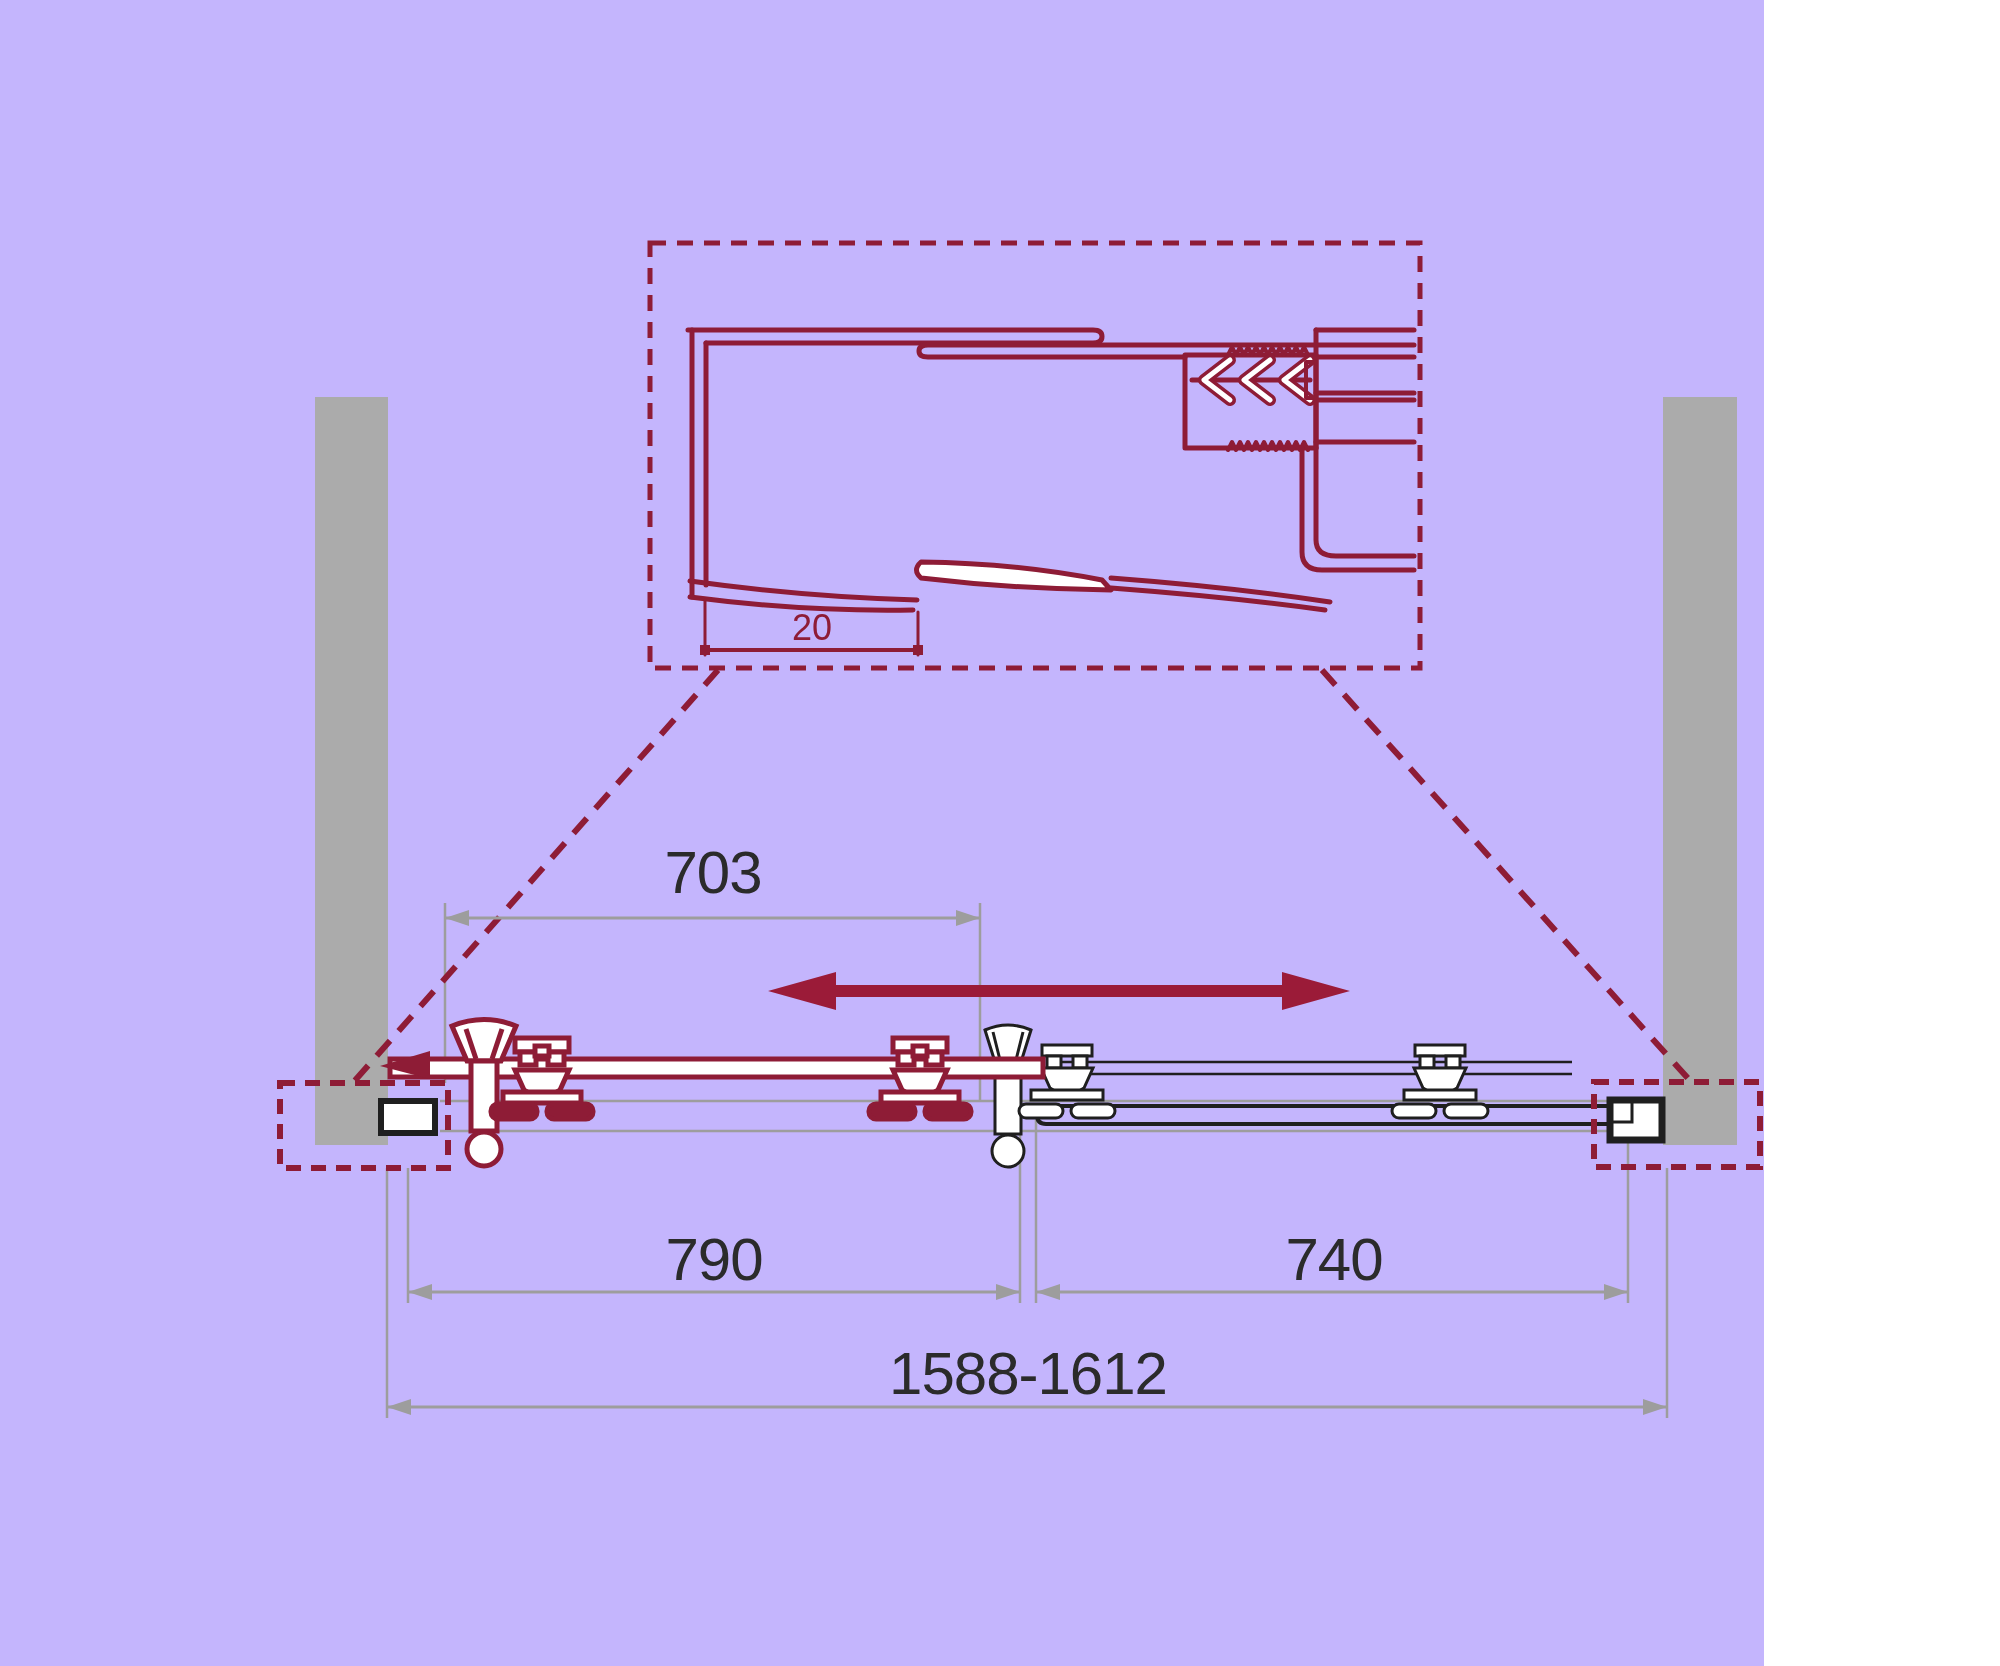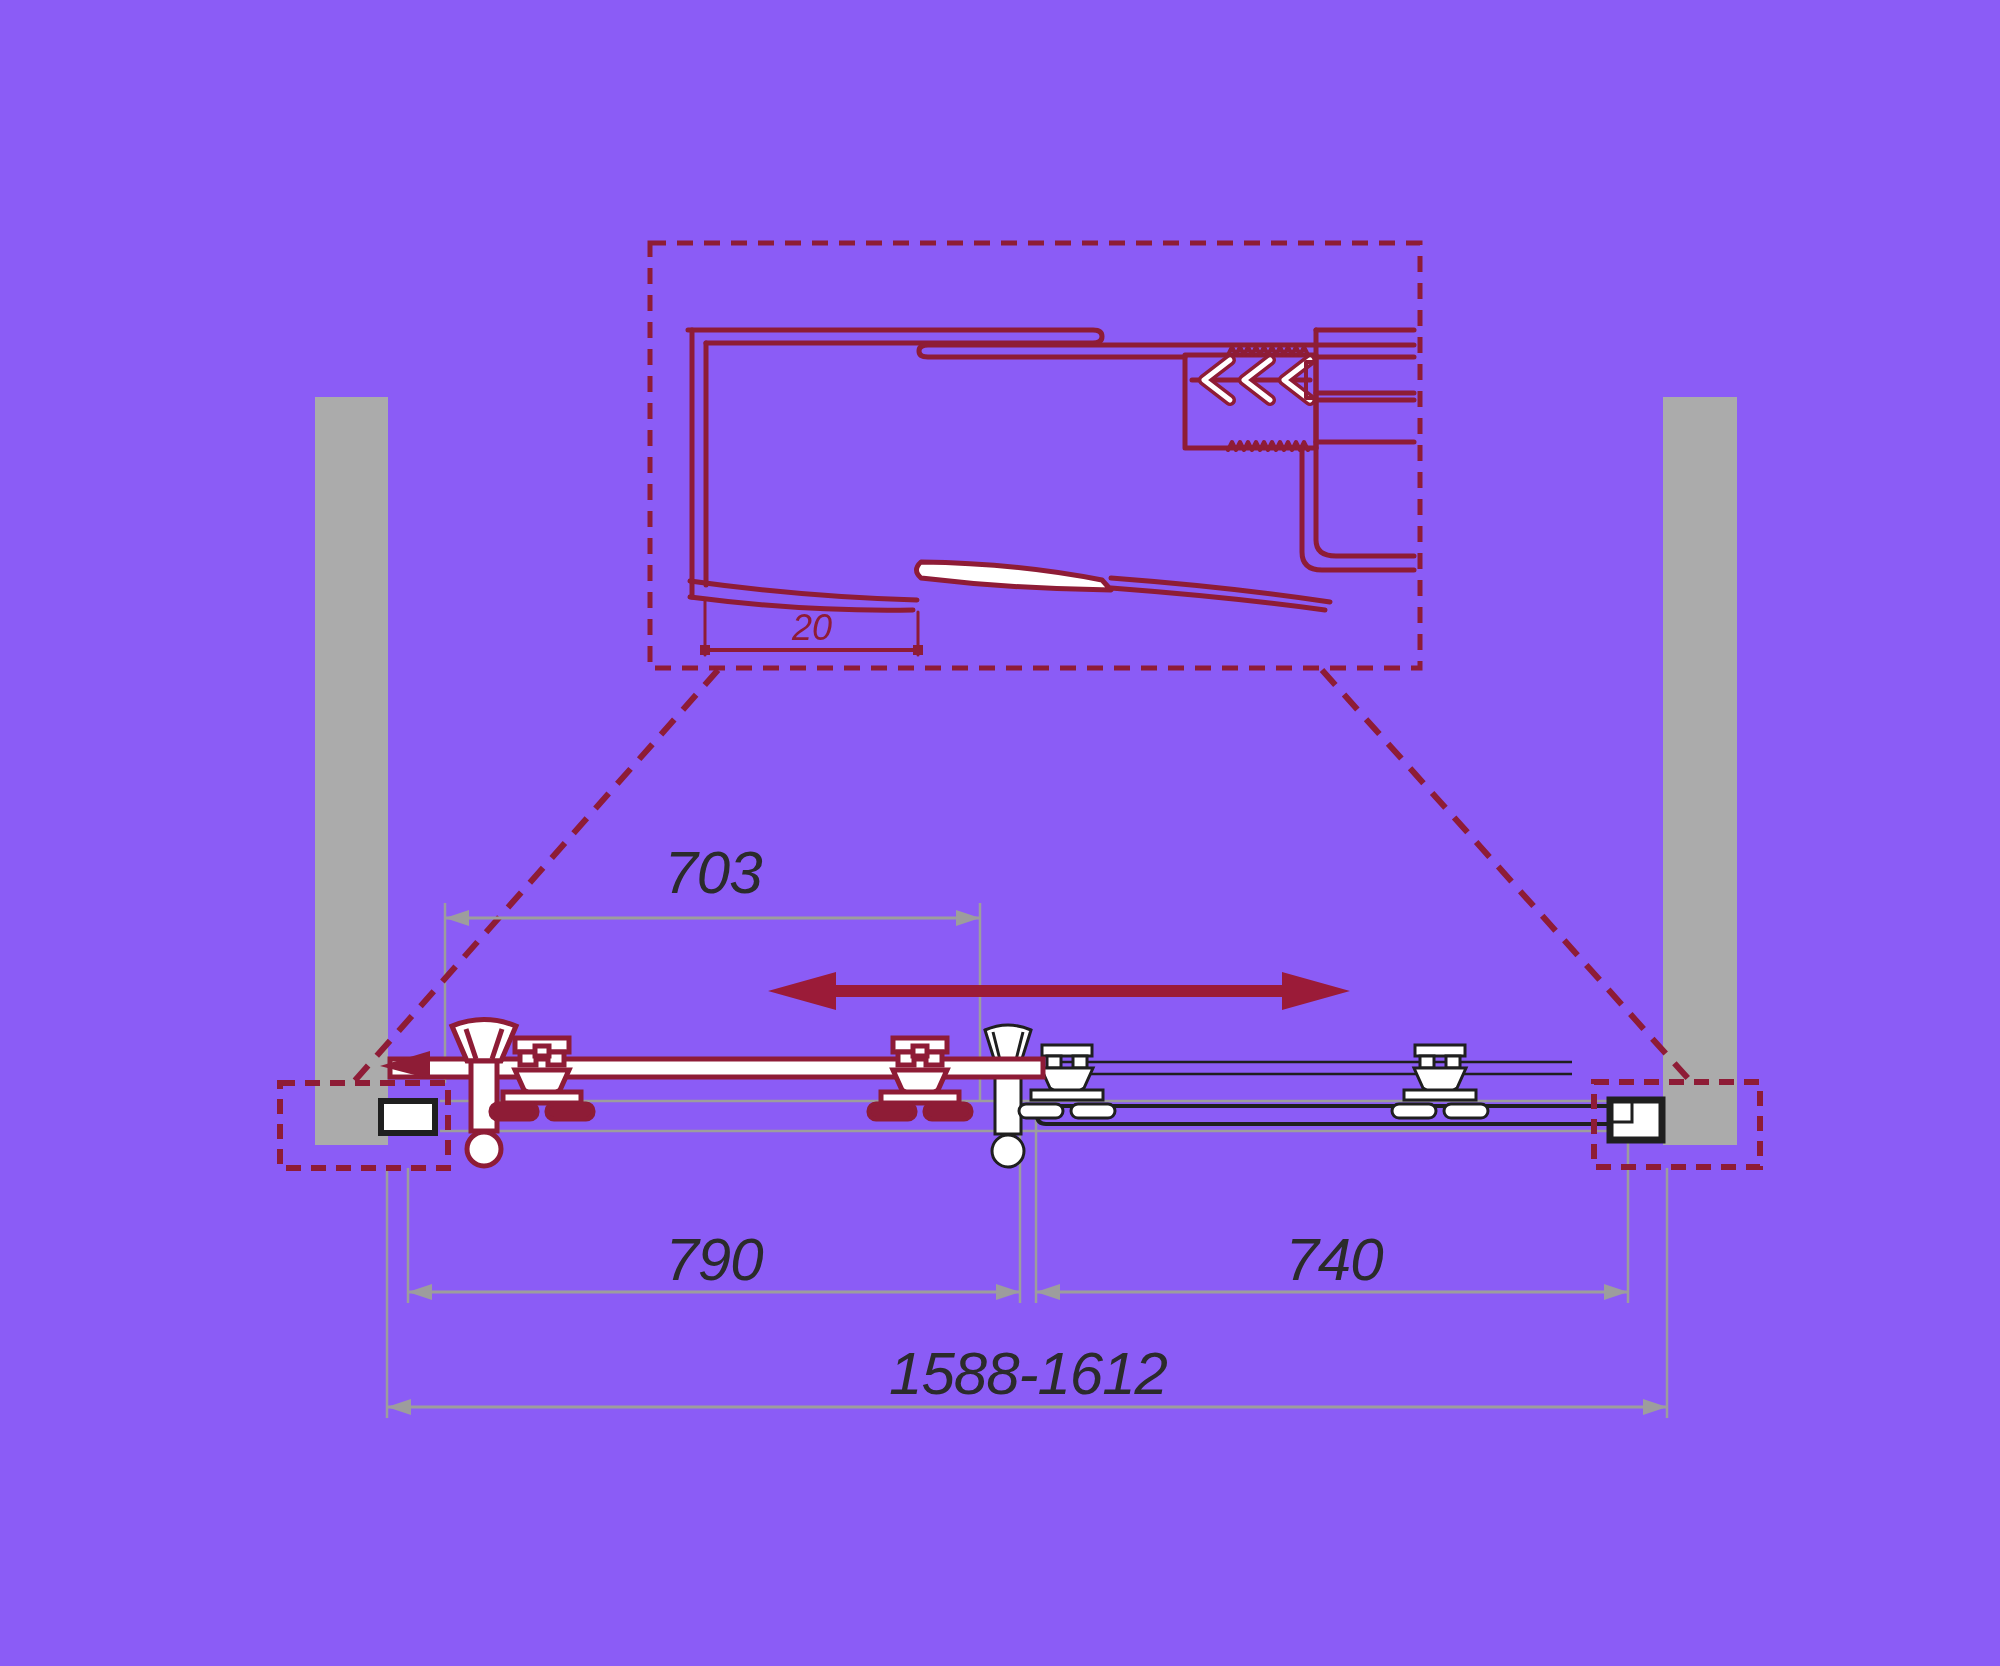--- a/index.html
+++ b/index.html
@@ -1,17 +1,17 @@
 <!DOCTYPE html>
 <html><head>
 <meta charset="utf-8">
 <style>
   html,body{margin:0;padding:0;background:#ffffff;}
-  .canvas{position:relative;width:2000px;height:1666px;background:#8b5cf6;overflow:hidden;
-          font-family:"Liberation Sans",sans-serif;font-style:italic;}
+  .canvas{position:relative;width:1764px;height:1666px;background:#c4b5fd;overflow:hidden;
+          font-family:"Liberation Sans",sans-serif;}
   svg{position:absolute;left:0;top:0;}
   text{font-family:"Liberation Sans",sans-serif;}
   .dim-text{fill:#2B2B2B;font-size:60px;letter-spacing:-1px;}
   .dim-text-small{fill:#8E1C36;font-size:36px;}
 </style>
 </head>
 <body>
 
 <div class="canvas">
 <svg width="2000" height="1666" viewBox="0 0 2000 1666">

